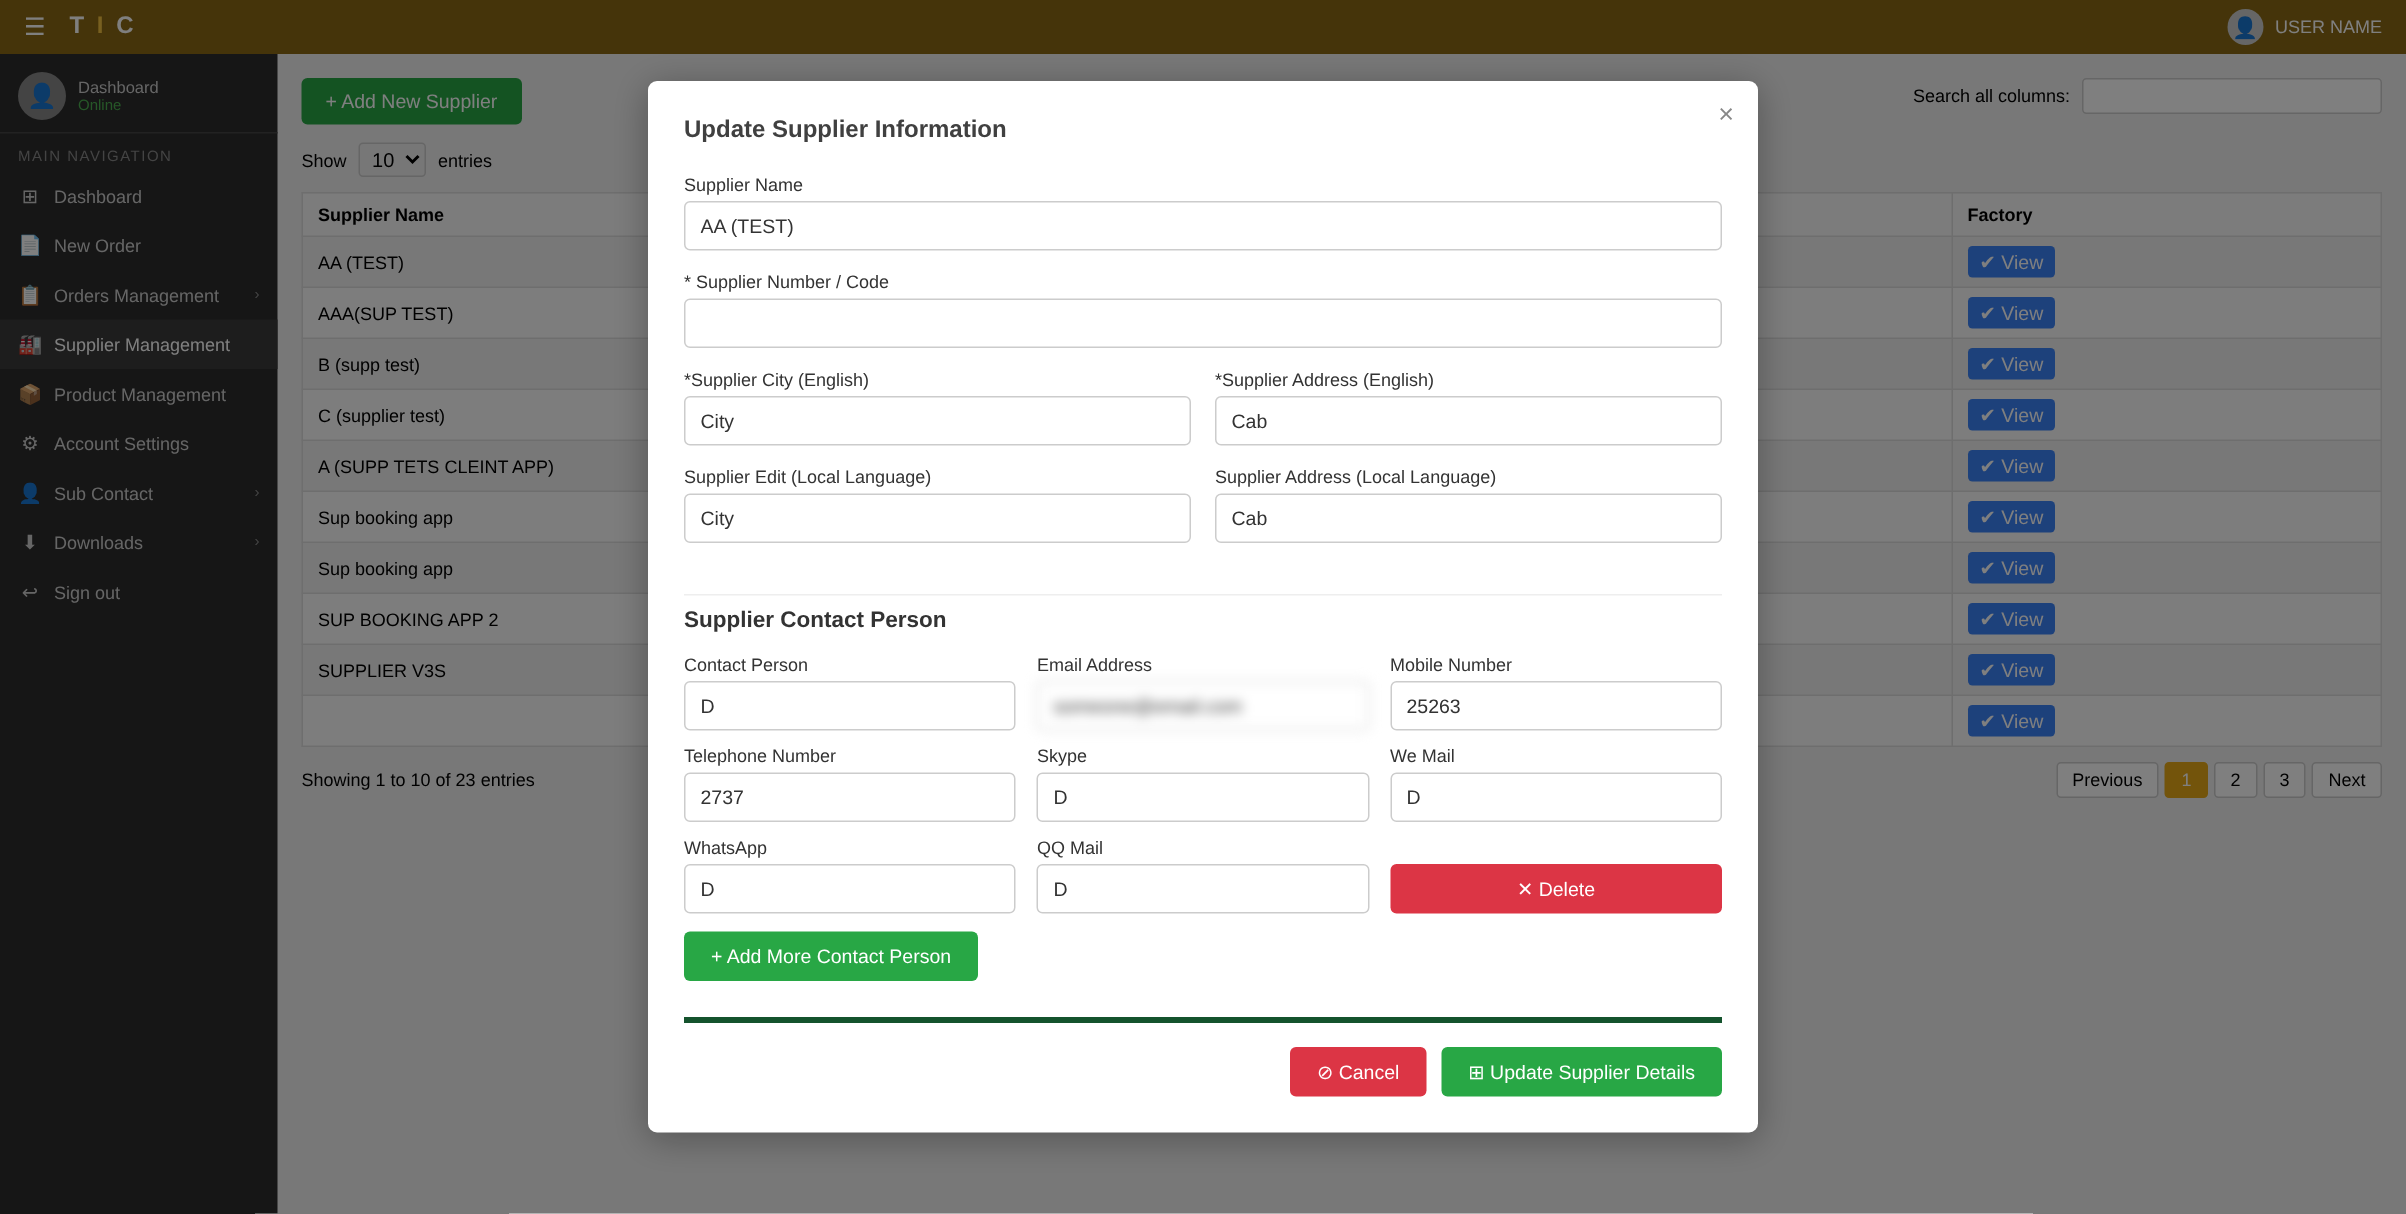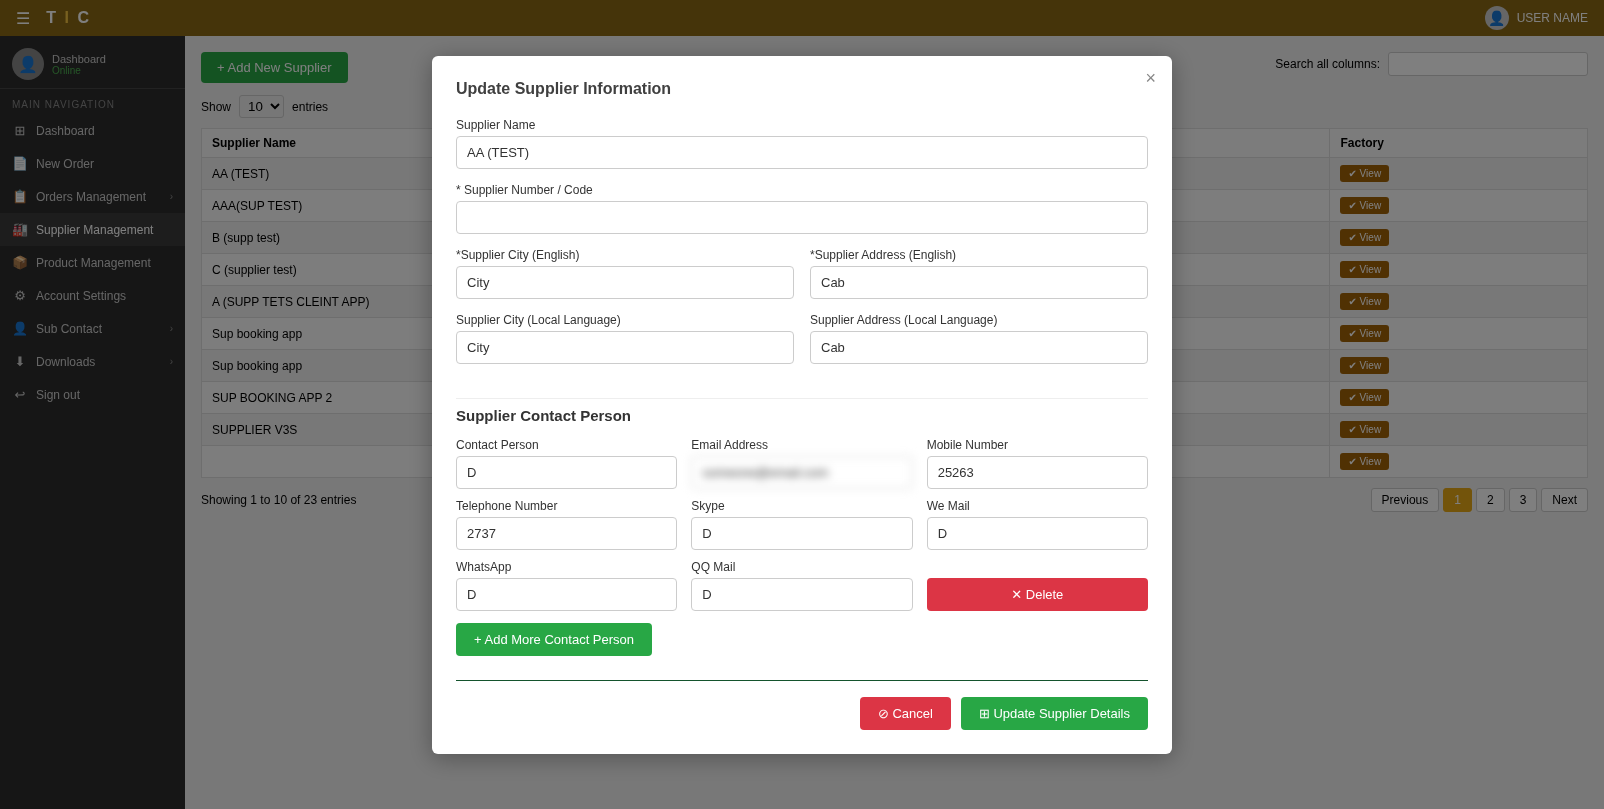--- a/index.html
+++ b/index.html
@@ -89,22 +89,22 @@
       text-align: left; font-weight: bold;
     }
     .supplier-table td { border: 1px solid #ddd; padding: 6px 10px; }
     .supplier-table tr:nth-child(even) { background: #fafafa; }
 
     .action-btn {
       background: #e6a817; color: white; border: none; padding: 3px 8px;
       border-radius: 3px; cursor: pointer; font-size: 11px; margin-right: 2px;
     }
     .view-btn {
-      background: #a16207; color: white; border: none; padding: 3px 8px;
-      border-radius: 3px; cursor: pointer; font-size: 10px;
+      background: #3b82f6; color: white; border: none; padding: 3px 8px;
+      border-radius: 3px; cursor: pointer; font-size: 13px;
     }
 
     .search-area {
       position: absolute; top: 16px; right: 16px;
       display: flex; align-items: center; gap: 8px; font-size: 12px;
     }
     .search-area input {
       border: 1px solid #ccc; padding: 4px 8px; border-radius: 3px; width: 200px;
     }
 
@@ -170,21 +170,21 @@
     .cancel-btn {
       background: #dc3545; color: white; border: none; padding: 9px 18px;
       border-radius: 4px; cursor: pointer; font-size: 13px;
     }
     .update-btn {
       background: #28a745; color: white; border: none; padding: 9px 18px;
       border-radius: 4px; cursor: pointer; font-size: 13px;
     }
     .modal-footer {
       display: flex; justify-content: flex-end; gap: 10px; margin-top: 24px;
-      border-top: 1px solid #14532d; padding-top: 16px;
+      border-top: 4px solid #14532d; padding-top: 16px;
     }
 
     .blurred-email { filter: blur(4px); }
   </style>
 </head>
 <body>
 
 <div class="top-bar">
   <div style="display:flex;align-items:center;gap:16px;">
     <span style="cursor:pointer;font-size:16px;">☰</span>
@@ -414,21 +414,21 @@
         <div class="form-group">
           <label class="form-label">*Supplier Address (English)</label>
           <input type="text" class="form-input" value="Cab" style="">
         </div>
       </div>
     </div>
 
     <div class="form-row">
       <div class="form-col">
         <div class="form-group">
-          <label class="form-label">Supplier City (Local Language)</label>
+          <label class="form-label">Supplier Edit (Local Language)</label>
           <input type="text" class="form-input" value="City" style="">
         </div>
       </div>
       <div class="form-col">
         <div class="form-group">
           <label class="form-label">Supplier Address (Local Language)</label>
           <input type="text" class="form-input" value="Cab" style="">
         </div>
       </div>
     </div>

